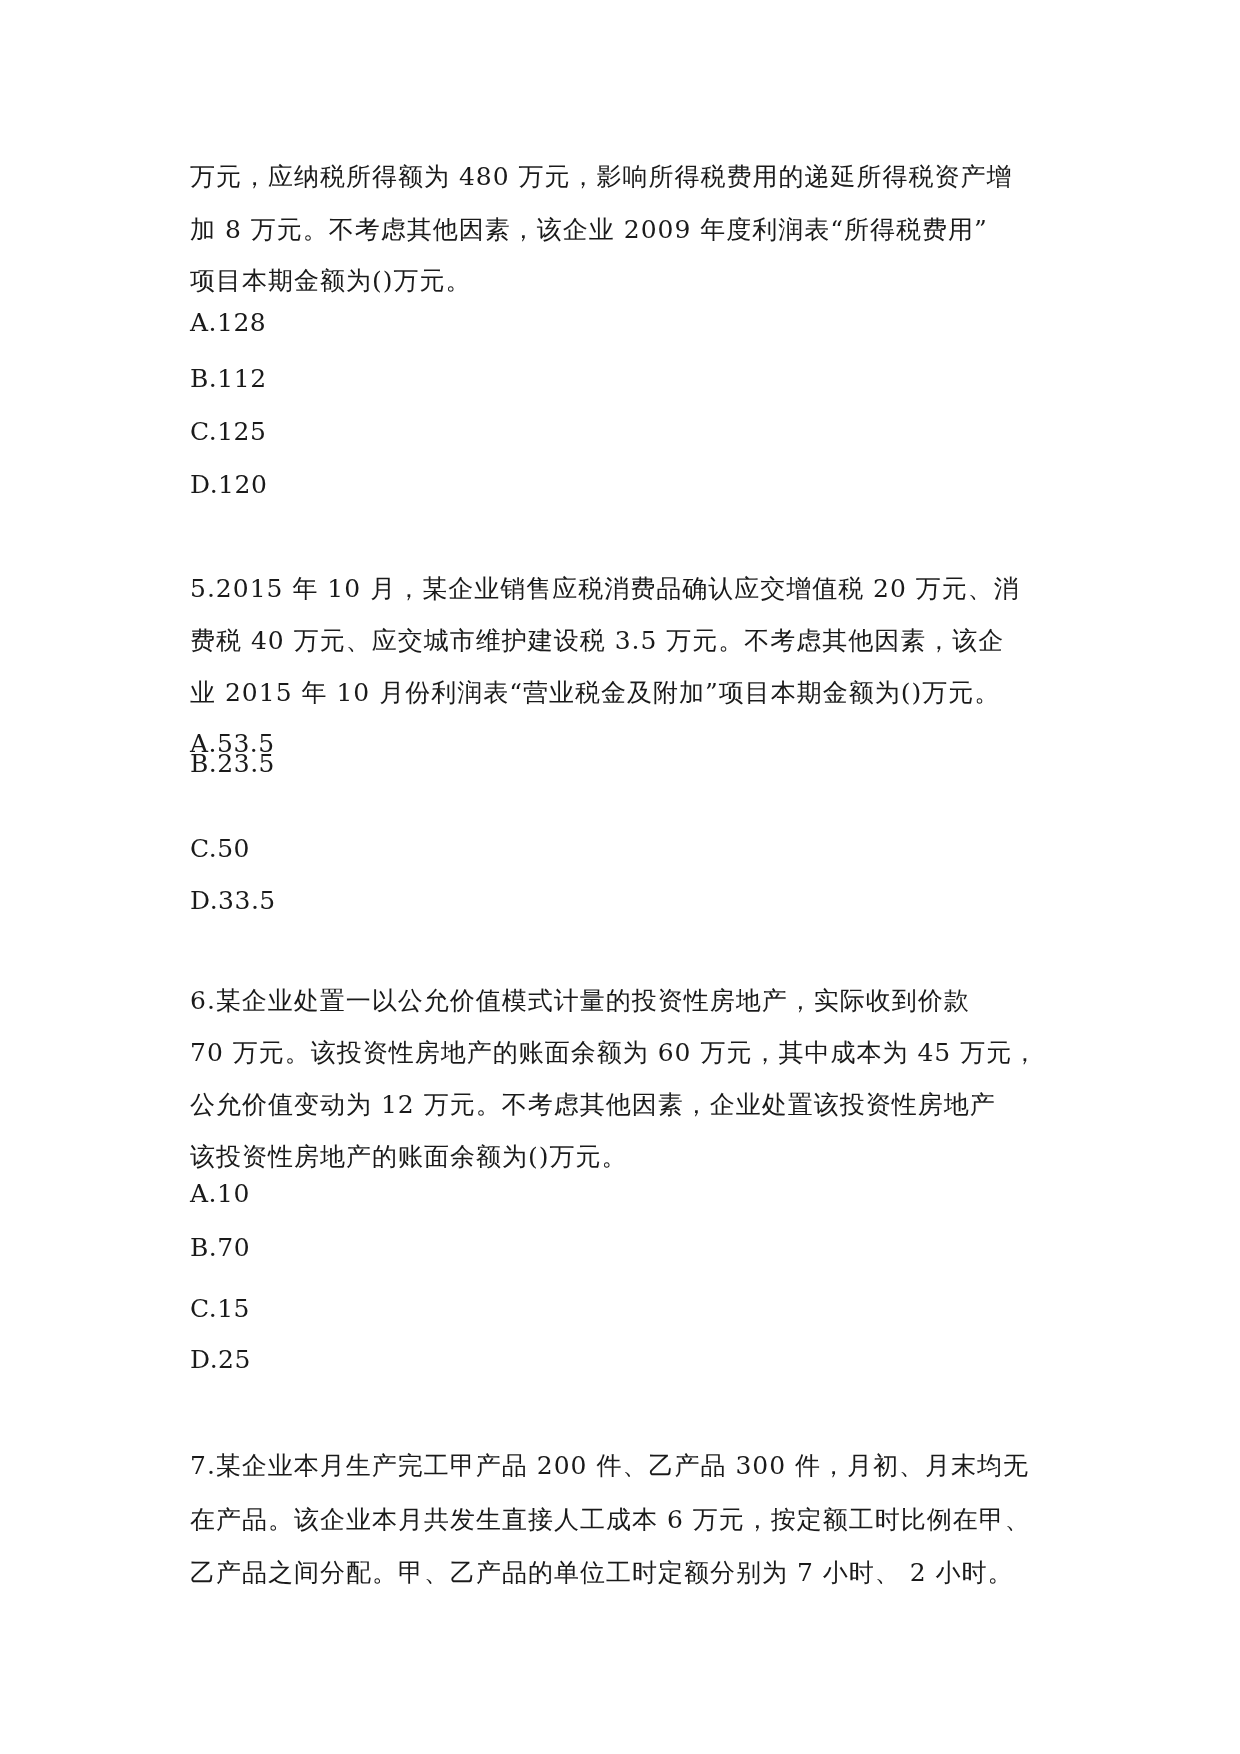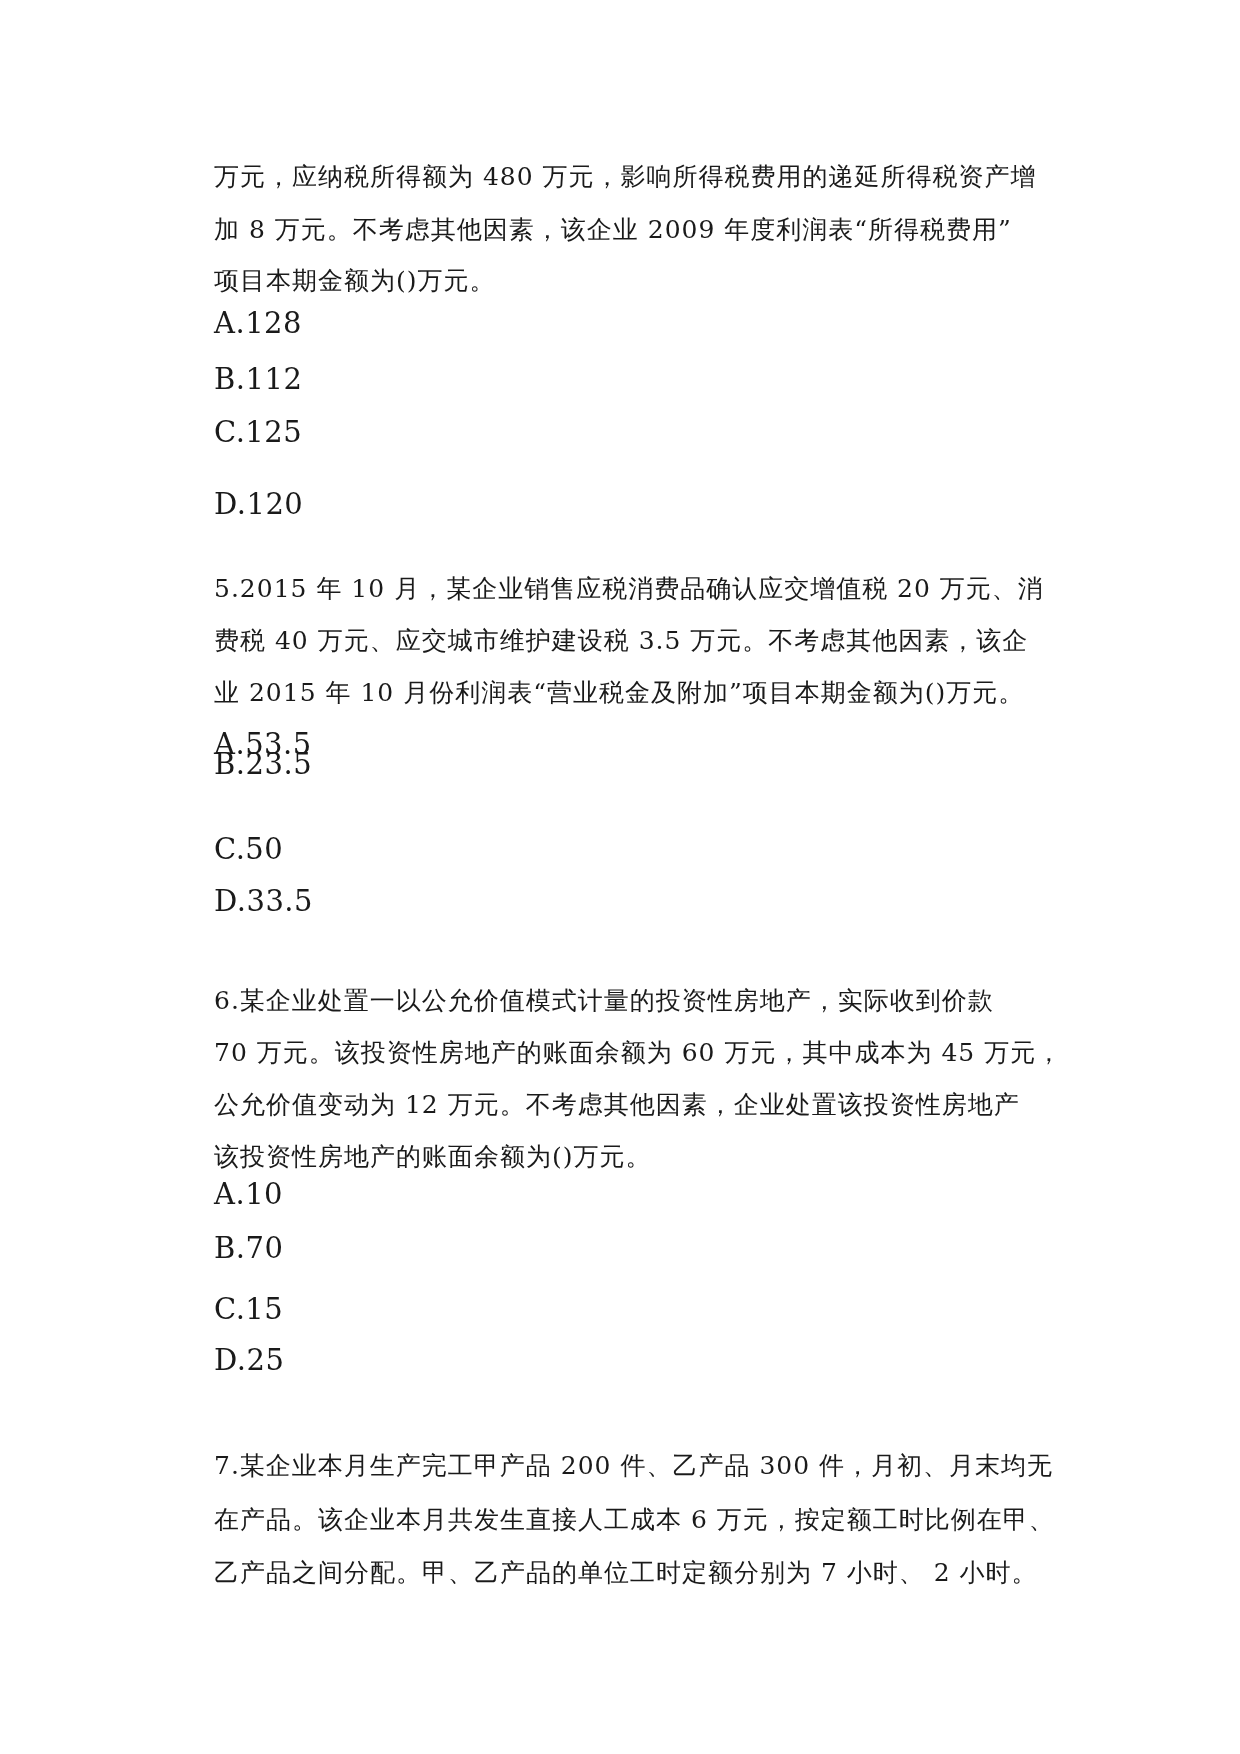--- a/index.html
+++ b/index.html
@@ -1,33 +1,33 @@
 <!DOCTYPE html>
 <html><head>
 <meta charset="utf-8">
 <style>
   html, body { margin: 0; padding: 0; background: #ffffff; }
   body { width: 1240px; height: 1754px; position: relative; overflow: hidden;
          font-family: "DejaVu Serif", "Liberation Serif", serif; color: #1a1a1a; }
-  .line { position: absolute; left: 190px; white-space: nowrap; font-size: 25px; line-height: 30px; letter-spacing: 1px; transform: translateY(-50%); margin-left: 24px; }
-  .opt { font-size: 29px; letter-spacing: 0.5px; }
+  .line { position: absolute; left: 190px; white-space: nowrap; font-size: 25px; line-height: 30px; letter-spacing: 1px; transform: translateY(-50%); }
+  .opt { font-size: 25px; letter-spacing: 0.5px; }
 </style>
 </head>
 <body>
 
 <div>
 
   <div>
     <div class="line" style="top:177px">万元，应纳税所得额为 480 万元，影响所得税费用的递延所得税资产增</div>
     <div class="line" style="top:230px">加 8 万元。不考虑其他因素，该企业 2009 年度利润表“所得税费用”</div>
     <div class="line" style="top:281px">项目本期金额为()万元。</div>
     <div class="line opt" style="top:323px">A.128</div>
     <div class="line opt" style="top:379px">B.112</div>
     <div class="line opt" style="top:432px">C.125</div>
-    <div class="line opt" style="top:504px">D.120</div>
+    <div class="line opt" style="top:485px">D.120</div>
   </div>
 
   <div>
     <div class="line" style="top:589px">5.2015 年 10 月，某企业销售应税消费品确认应交增值税 20 万元、消</div>
     <div class="line" style="top:641px">费税 40 万元、应交城市维护建设税 3.5 万元。不考虑其他因素，该企</div>
     <div class="line" style="top:693px">业 2015 年 10 月份利润表“营业税金及附加”项目本期金额为()万元。</div>
     <div class="line opt" style="top:744px">A.53.5</div>
     <div class="line opt" style="top:764px">B.23.5</div>
     <div class="line opt" style="top:849px">C.50</div>
     <div class="line opt" style="top:901px">D.33.5</div>

